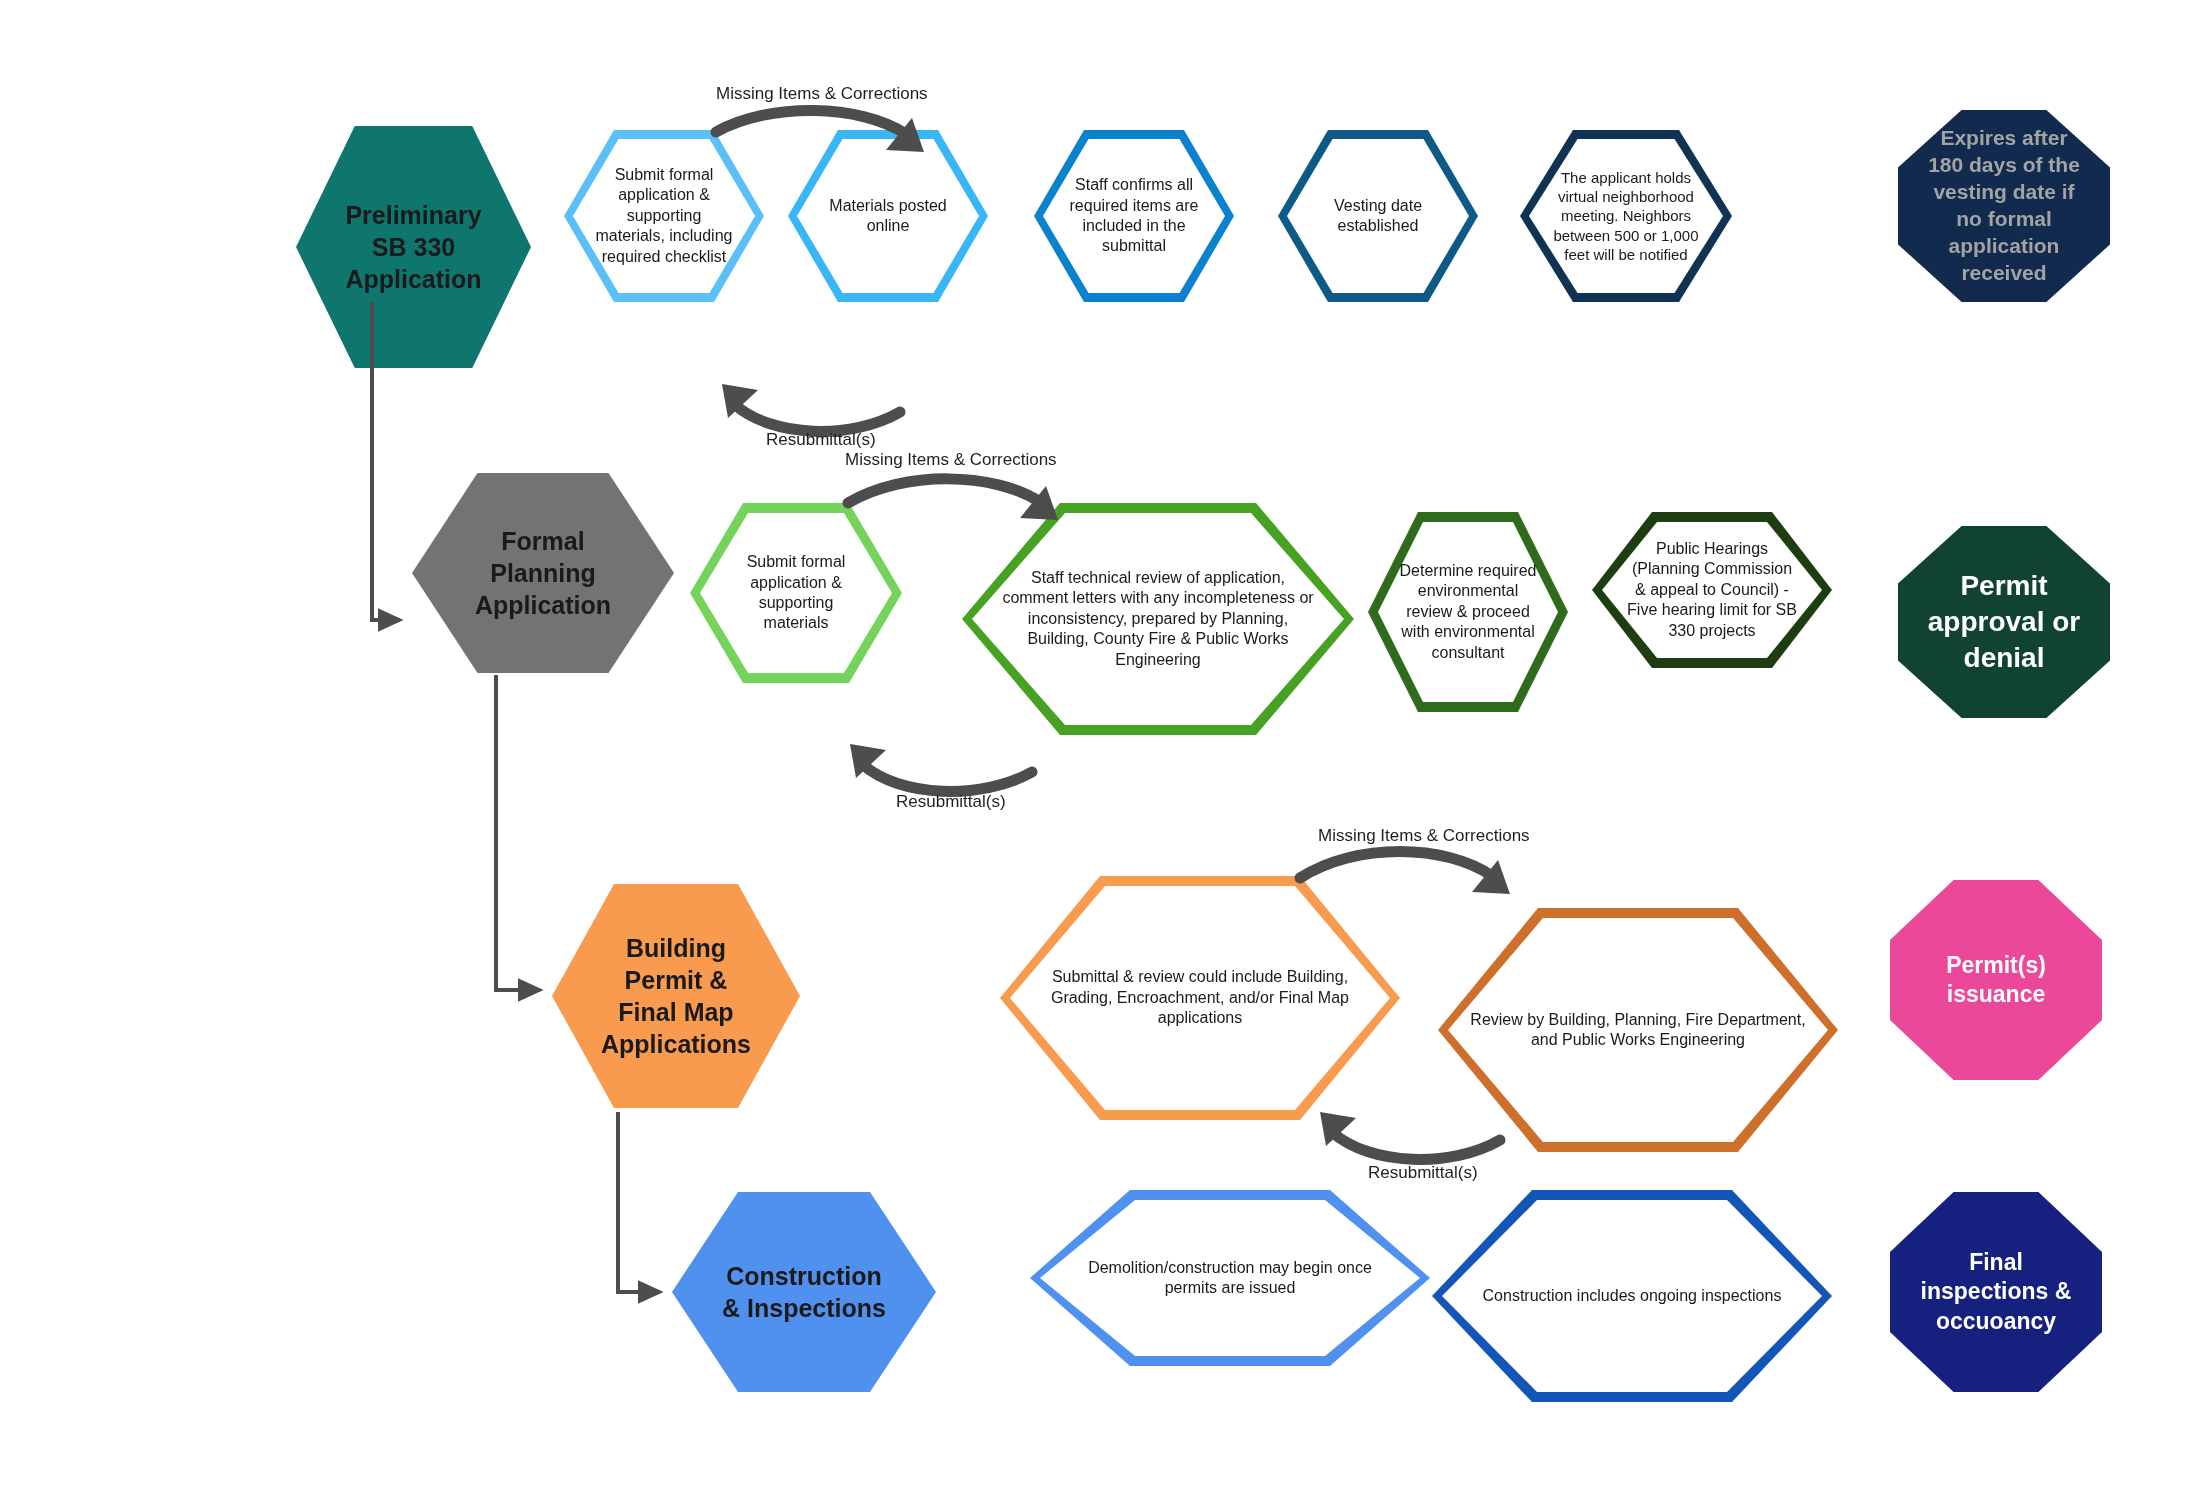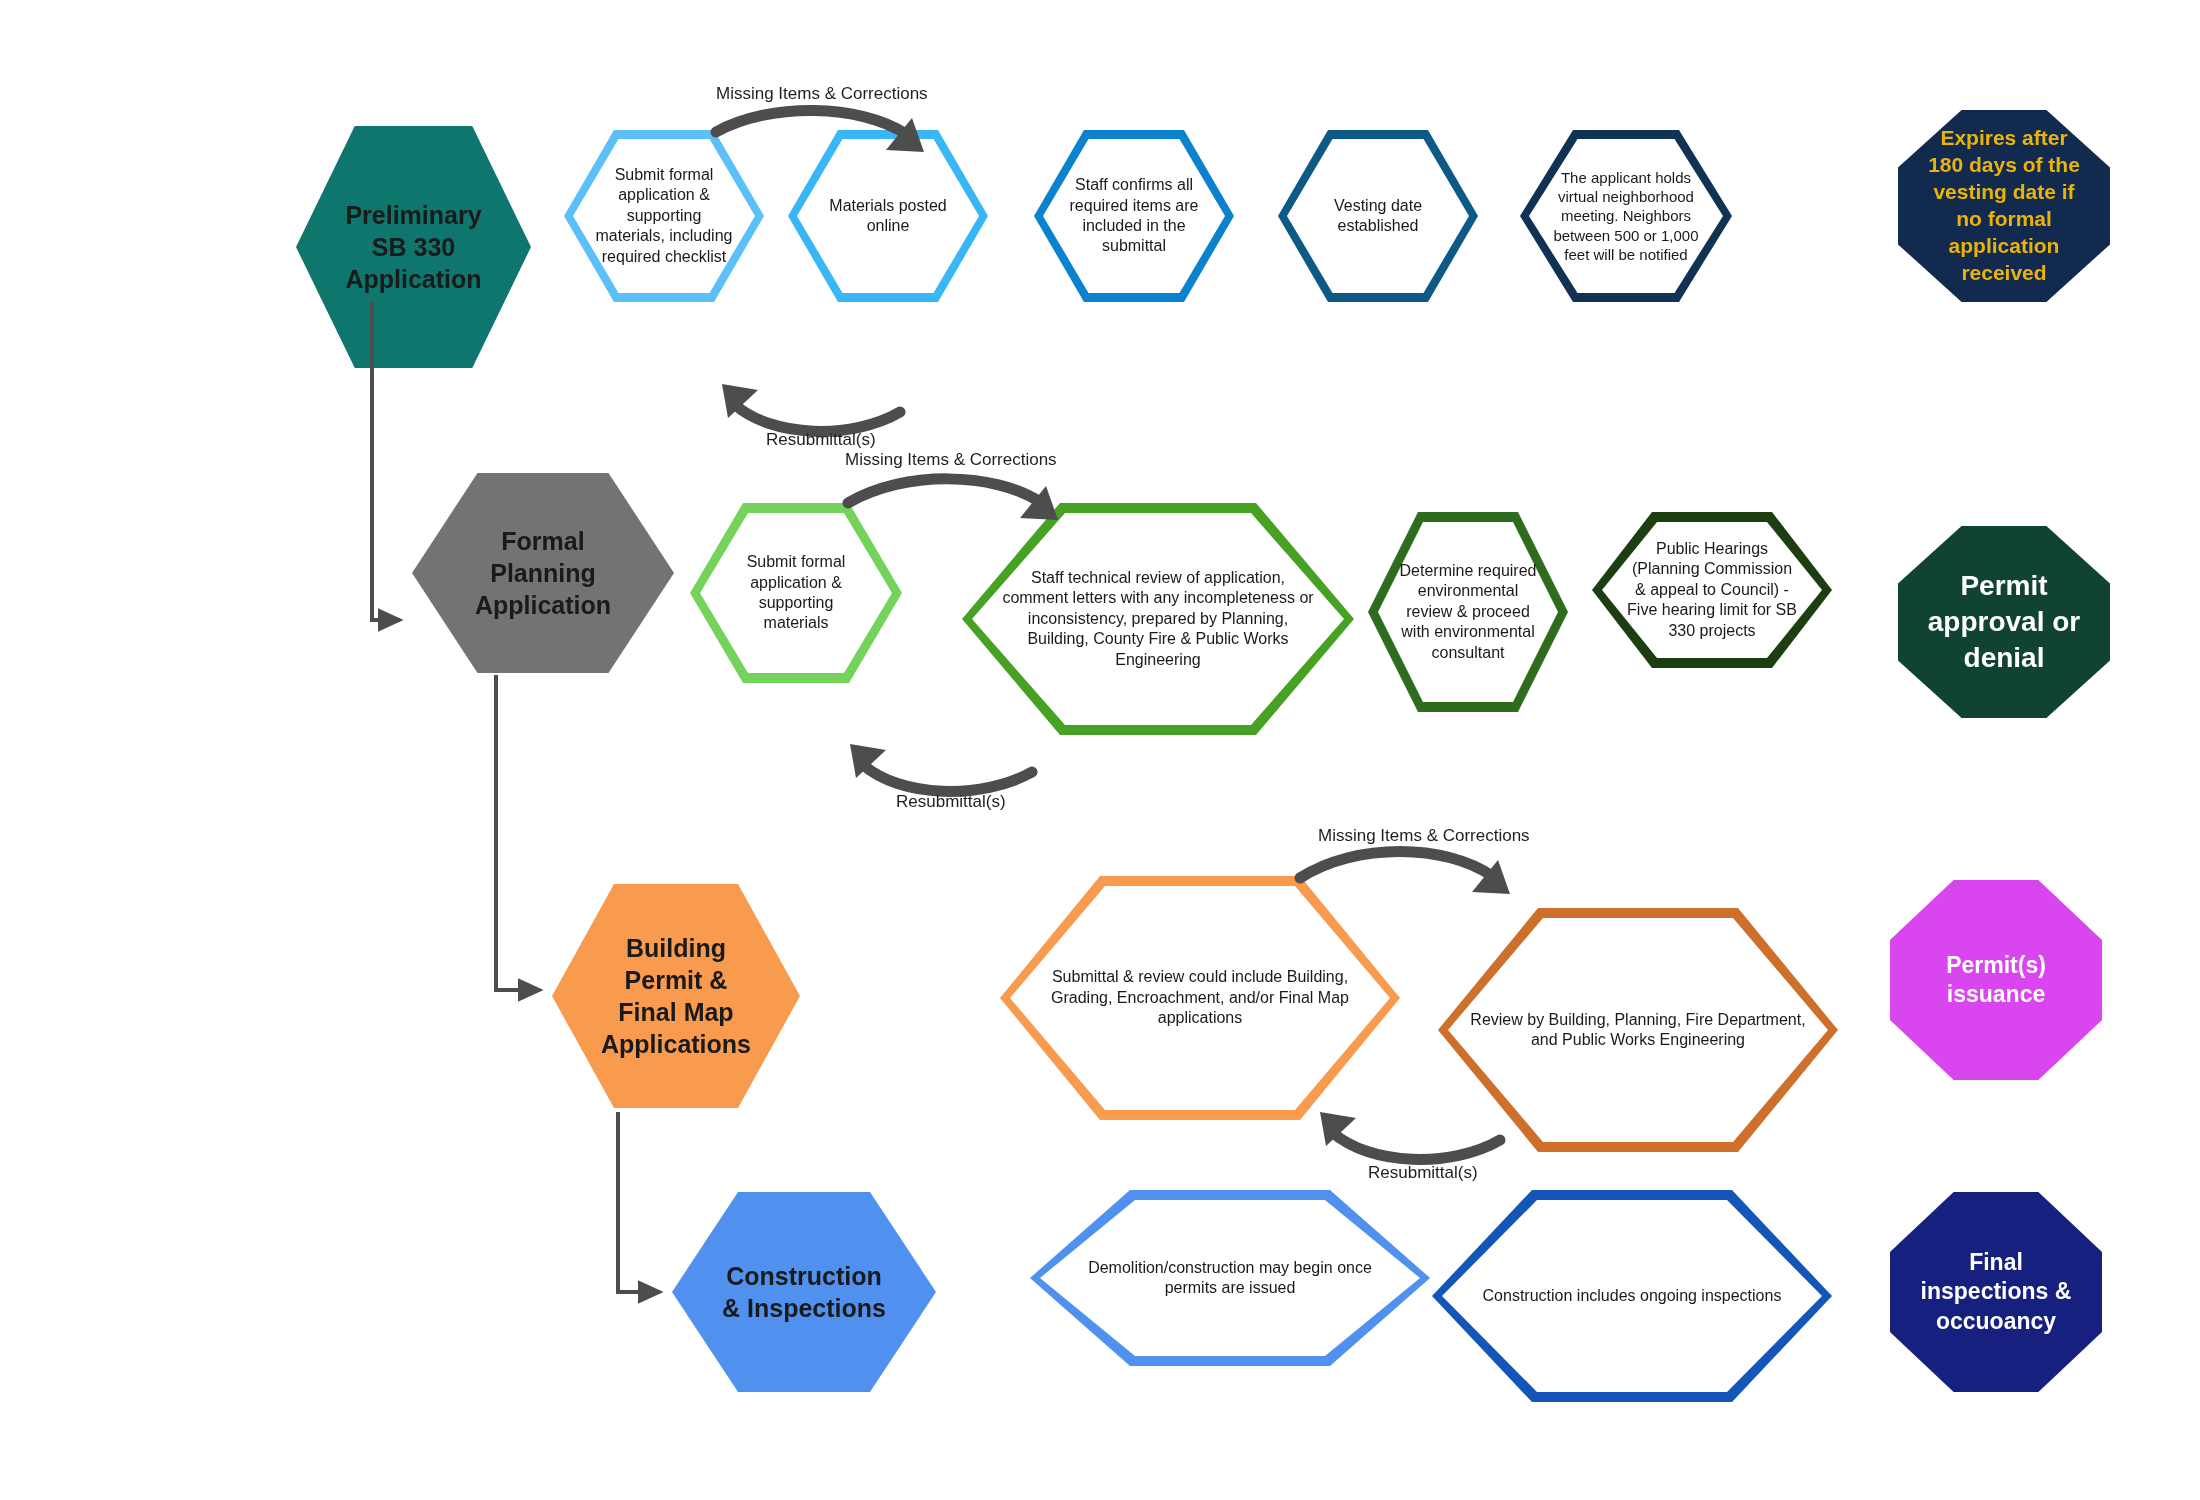--- a/index.html
+++ b/index.html
@@ -61,21 +61,21 @@
     <div class="txt" style="font-size:16px;max-width:140px;">Vesting date established</div>
   </div>
 
   <div class="node outline" style="left:1520px;top:130px;width:212px;height:172px;">
     <div class="edge hex" style="background:#103353;"></div>
     <div class="inner hex" style="left:9px;top:9px;right:9px;bottom:9px;"></div>
     <div class="txt" style="font-size:15px;max-width:150px;">The applicant holds virtual neighborhood meeting. Neighbors between 500 or 1,000 feet will be notified</div>
   </div>
 
   <div class="node solid oct" style="left:1898px;top:110px;width:212px;height:192px;background:#112A4E;">
-    <div class="txt" style="font-size:21px;color:#eab308;max-width:160px;">Expires after 180 days of the vesting date if no formal application received</div>
+    <div class="txt" style="font-size:21px;color:#a3a3a3;max-width:160px;">Expires after 180 days of the vesting date if no formal application received</div>
   </div>
 
   <div class="lbl" style="left:716px;top:84px;">Missing Items &amp; Corrections</div>
   <div class="lbl" style="left:766px;top:430px;">Resubmittal(s)</div>
 
   <div class="node solid hex" style="left:412px;top:473px;width:262px;height:200px;background:#737373;">
     <div class="txt" style="font-size:25px;white-space:pre-line;">Formal
 Planning
 Application</div>
   </div>
@@ -123,21 +123,21 @@
     <div class="inner hex" style="left:10px;top:10px;right:10px;bottom:10px;"></div>
     <div class="txt" style="font-size:16px;max-width:330px;">Submittal &amp; review could include Building, Grading, Encroachment, and/or Final Map applications</div>
   </div>
 
   <div class="node outline" style="left:1438px;top:908px;width:400px;height:244px;">
     <div class="edge hex" style="background:#CE702C;"></div>
     <div class="inner hex" style="left:10px;top:10px;right:10px;bottom:10px;"></div>
     <div class="txt" style="font-size:16px;max-width:340px;">Review by Building, Planning, Fire Department, and Public Works Engineering</div>
   </div>
 
-  <div class="node solid oct" style="left:1890px;top:880px;width:212px;height:200px;background:#d946ef;">
+  <div class="node solid oct" style="left:1890px;top:880px;width:212px;height:200px;background:#ec4899;">
     <div class="txt" style="font-size:23px;color:#ffffff;max-width:160px;">Permit(s) issuance</div>
   </div>
 
   <div class="lbl" style="left:1318px;top:826px;">Missing Items &amp; Corrections</div>
   <div class="lbl" style="left:1368px;top:1163px;">Resubmittal(s)</div>
 
   <div class="node solid hex" style="left:672px;top:1192px;width:264px;height:200px;background:#5090EE;">
     <div class="txt" style="font-size:25px;white-space:pre-line;">Construction
 &amp; Inspections</div>
   </div>

